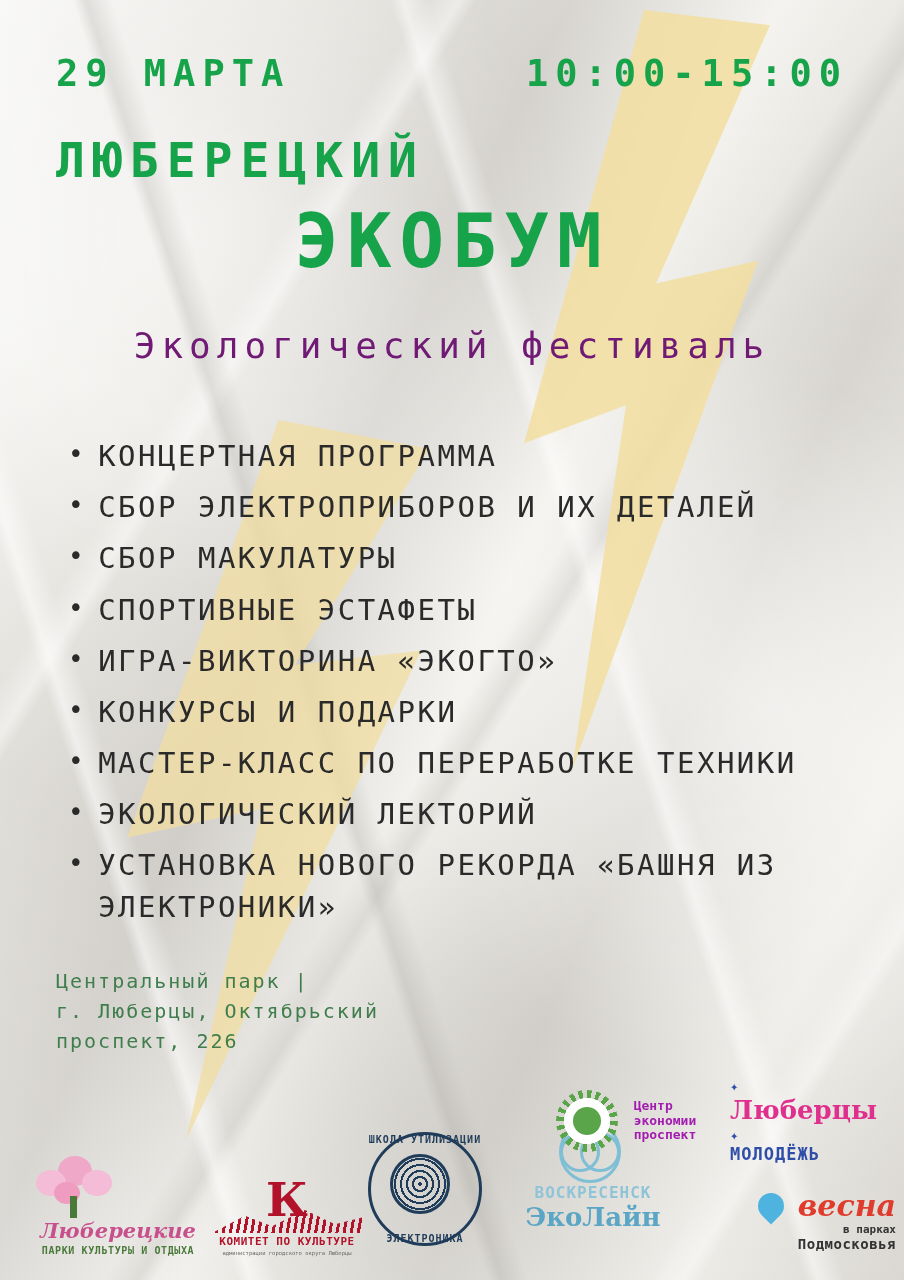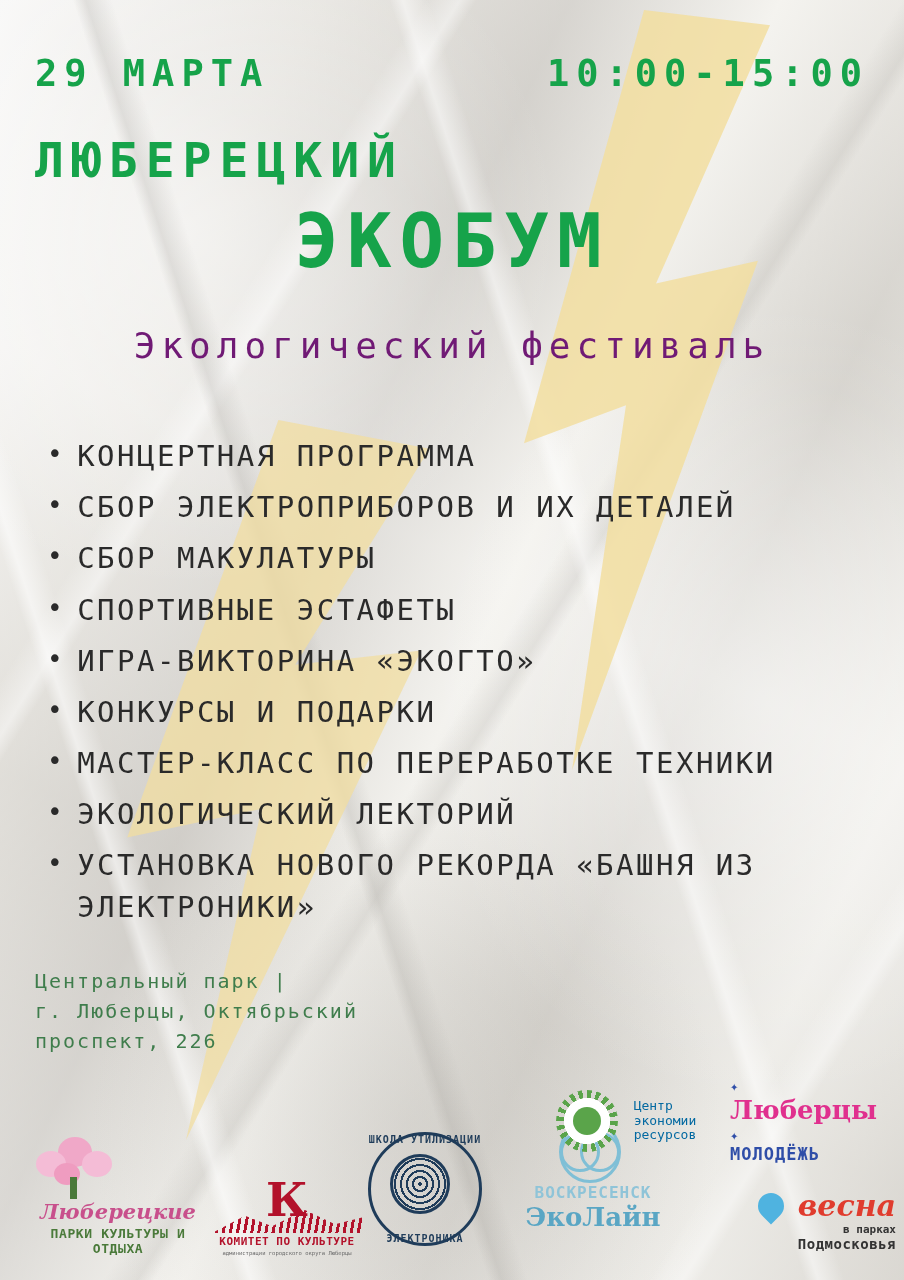--- a/index.html
+++ b/index.html
@@ -51,21 +51,21 @@
     width: 420px;
     height: 720px;
     left: 60px;
     top: 420px;
     clip-path: polygon(52% 0%, 88% 4%, 56% 34%, 86% 32%, 30% 100%, 48% 54%, 16% 58%);
     opacity: 0.75;
   }
   .content {
     position: relative;
     z-index: 3;
-    padding: 0 35px;
+    padding: 0 56px;
   }
   .topline {
     display: flex;
     justify-content: space-between;
     align-items: baseline;
     padding-top: 52px;
   }
   .date, .time {
     color: #16a34a;
     font-size: 37px;
@@ -160,21 +160,21 @@
   .logo1 .name {
     color: #c8508c;
     font-family: "DejaVu Serif", serif;
     font-size: 21px;
     font-style: italic;
     font-weight: 700;
     margin-top: 2px;
   }
   .logo1 .sub {
     color: #4a7a3a;
-    font-size: 13px;
+    font-size: 10px;
     letter-spacing: 0.6px;
     font-weight: 700;
     margin-top: 2px;
   }
   
   .logo2 { left: 212px; bottom: 6px; width: 150px; }
   .logo2 .k {
     color: #b3122b;
     font-family: "DejaVu Serif", serif;
     font-size: 46px;
@@ -261,21 +261,21 @@
     background: radial-gradient(circle at 50% 50%, #ffffff 52%, transparent 53%),
                 repeating-conic-gradient(#5aa44a 0deg 9deg, transparent 9deg 18deg);
     position: relative;
     vertical-align: middle;
   }
   .logo5 .leafcircle .globe {
     position: absolute; left: 17px; top: 17px;
     width: 28px; height: 28px; border-radius: 50%;
     background: #5aa44a;
   }
-  .logo5 .txt { display: inline-block; vertical-align: middle; margin-left: 6px; color: #0369a1; font-size: 13px; line-height: 1.15; font-weight: 400;}
+  .logo5 .txt { display: inline-block; vertical-align: middle; margin-left: 6px; color: #a21caf; font-size: 13px; line-height: 1.15; font-weight: 700;}
   
   .logo6 { left: 730px; bottom: 98px; width: 160px; text-align: left; }
   .logo6 .l1 { color: #e0308e; font-family: "DejaVu Serif", serif; font-weight: 700; font-size: 26px; }
   .logo6 .l2 { color: #2f4ea8; font-size: 17px; font-weight: 700; letter-spacing: 1px; }
   .logo6 .spark { color: #2f4ea8; font-size: 14px; }
   
   .logo7 { left: 716px; bottom: 10px; width: 180px; text-align: right; }
   .logo7 .drop {
     display: inline-block; width: 26px; height: 26px;
     background: #4fb3e0;
@@ -389,21 +389,21 @@
         <span class="l1">ВОСКРЕСЕНСК</span><br>
         <span class="l2">ЭкоЛайн</span>
       </span>
     </div>
 
     <div class="logo logo5">
       <span class="leafcircle"><span class="globe"></span></span>
       <span class="txt">
         <span>Центр</span><br>
         <span>экономии</span><br>
-        <span>ресурсов</span>
+        <span>проспект</span>
       </span>
     </div>
 
     <div class="logo logo6">
       <div>
         <span class="spark">✦</span>
         <span class="l1">Люберцы</span>
         <span class="spark">✦</span>
       </div>
       <div class="l2">МОЛОДЁЖЬ</div>

